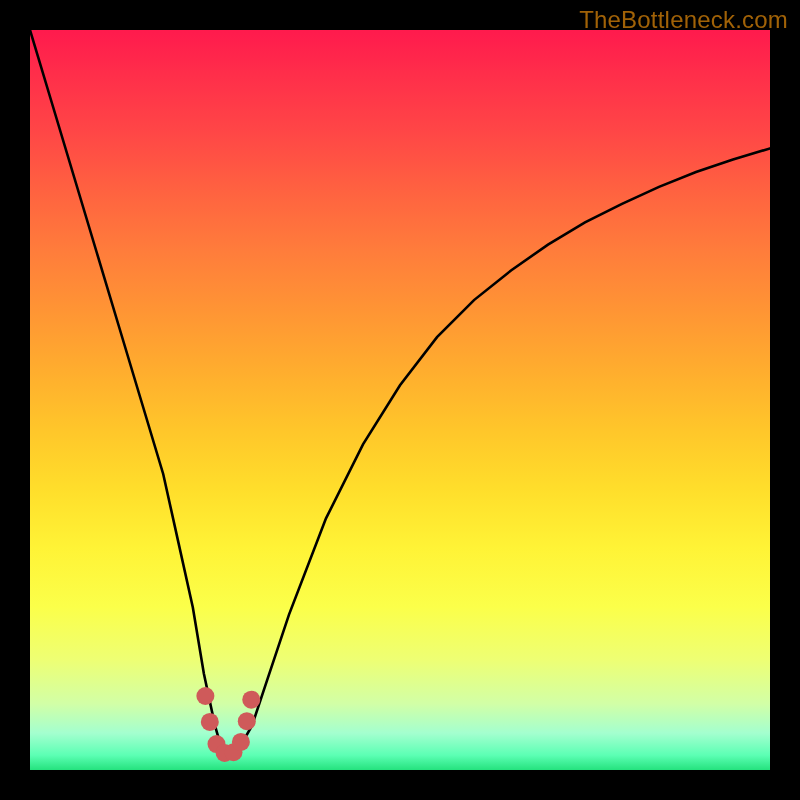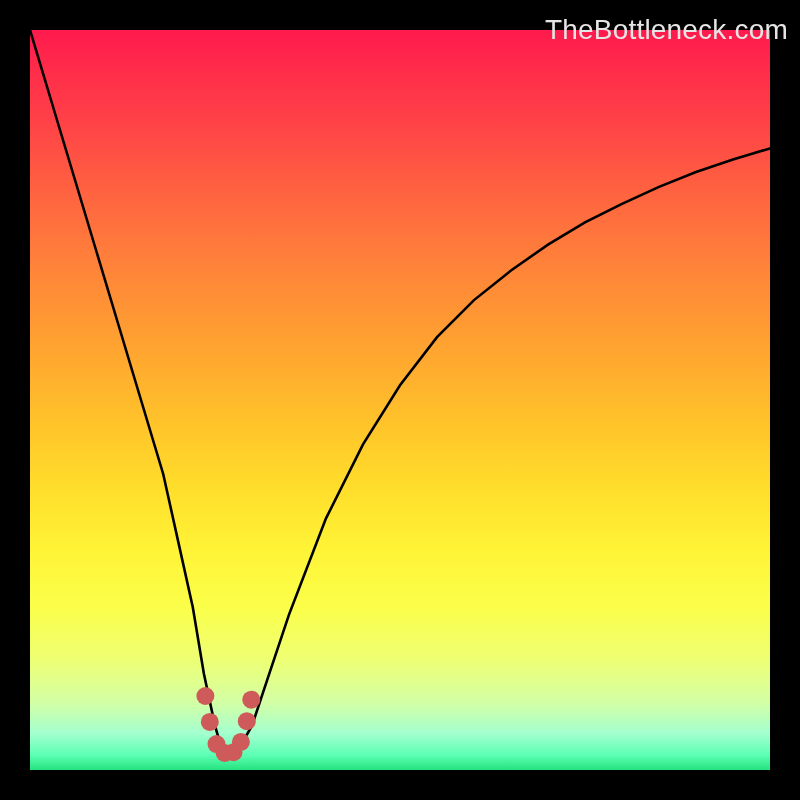--- a/index.html
+++ b/index.html
@@ -44,25 +44,25 @@
       #fbff4a 78%,
       #eeff73 85%,
       #d2ffa6 91%,
       #a4ffcf 95%,
       #5cffb4 98%,
       #25e27e 100%
     );
   }
   .watermark {
     position: absolute;
-    top: 14px;
+    top: 6px;
     right: 12px;
     font-family: Arial, Helvetica, sans-serif;
-    font-size: 28px;
-    color: #e5e5e5;
+    font-size: 24px;
+    color: #a16207;
     font-weight: 500;
     letter-spacing: 0.2px;
     user-select: none;
   }
   svg.curve {
     position: absolute;
     inset: 0;
     width: 100%;
     height: 100%;
     overflow: visible;

